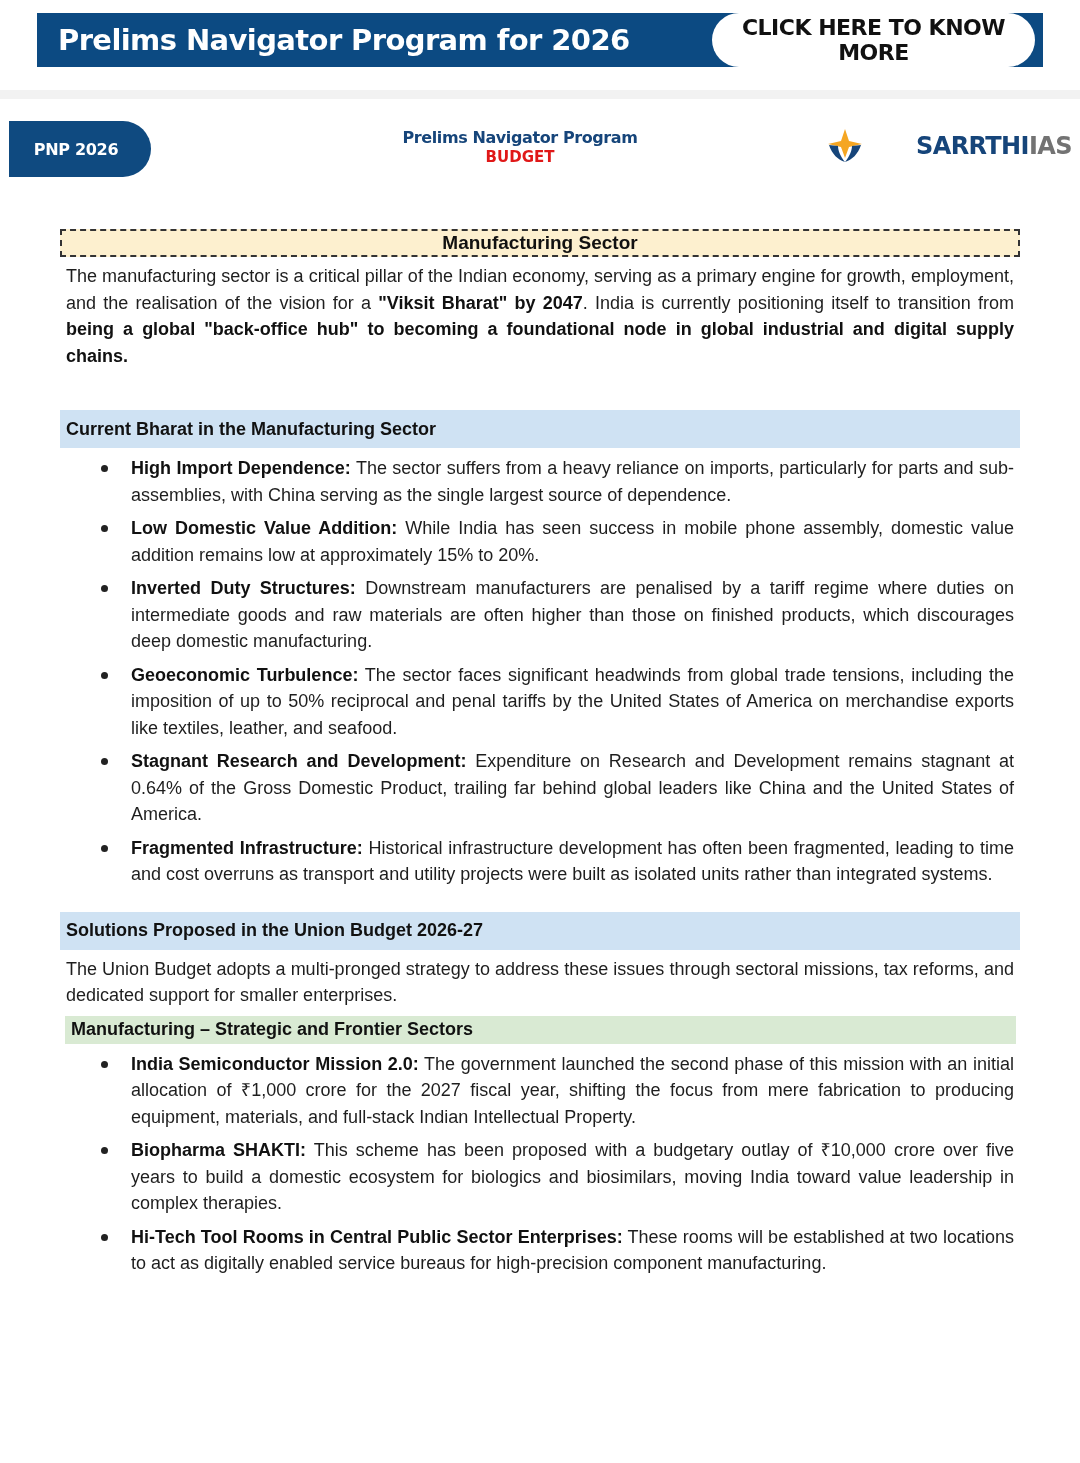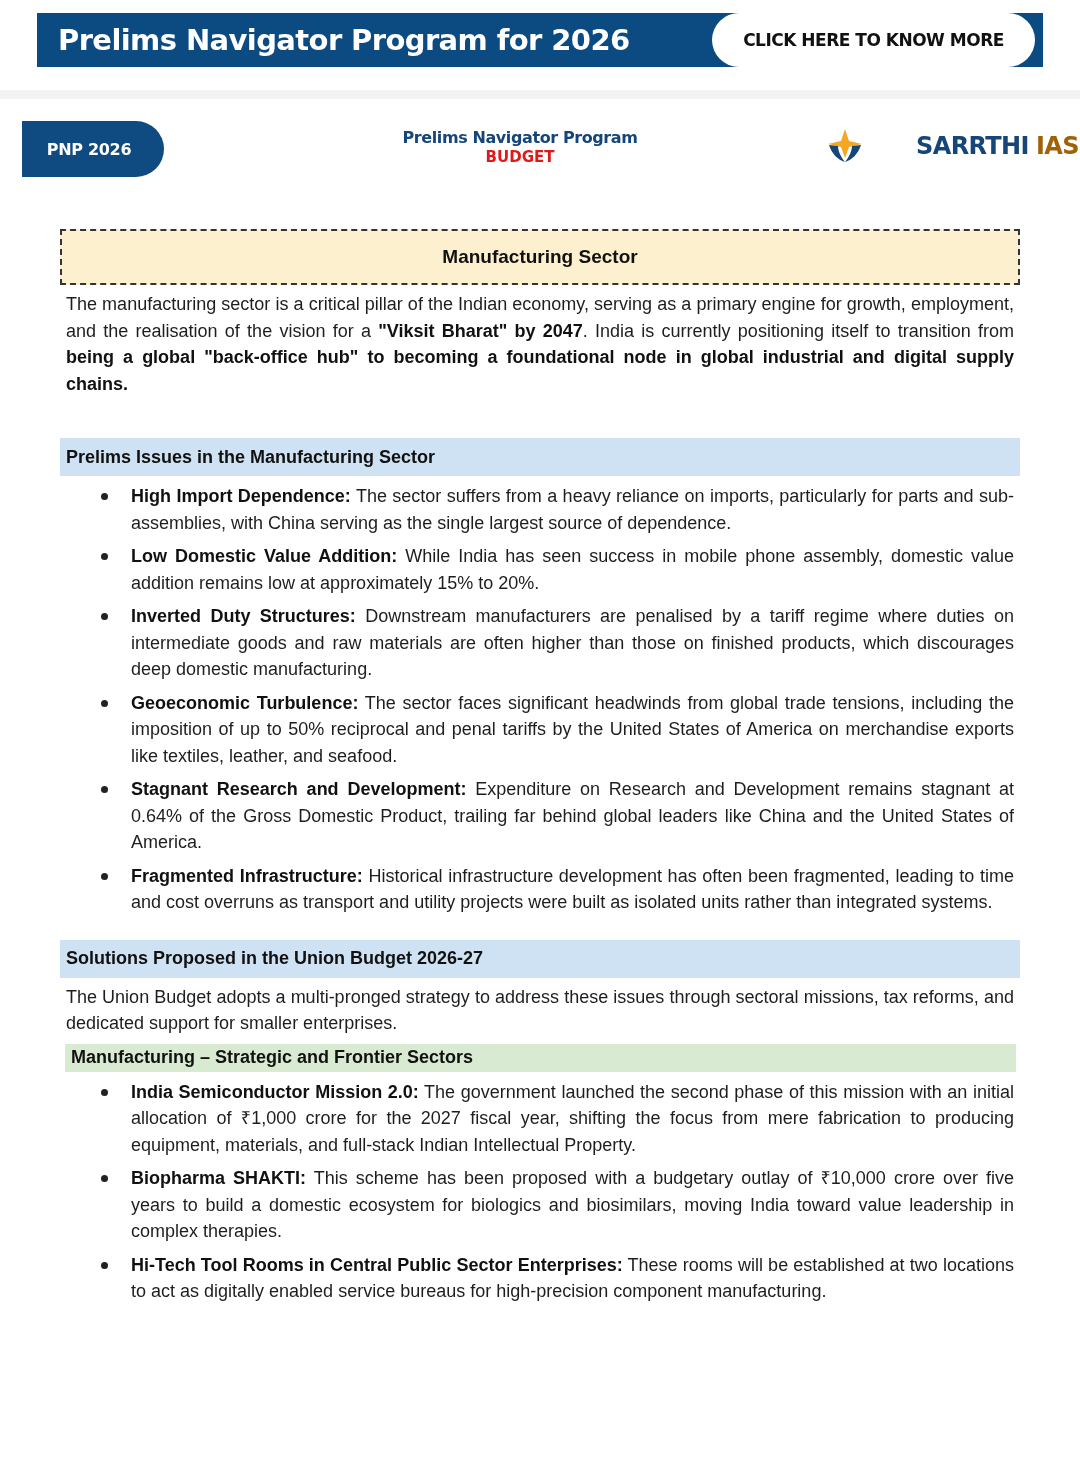--- a/index.html
+++ b/index.html
@@ -8,45 +8,45 @@
 
   .promo-banner {
     position: absolute; left: 37px; top: 13px; width: 1006px; height: 54px;
     background: #0c4a82; display: flex; align-items: center; justify-content: space-between;
     padding: 0 8px 0 21px;
   }
   .promo-title { color: #ffffff; font-family: "DejaVu Sans", sans-serif; font-weight: bold; font-size: 29px; letter-spacing: -0.6px; }
   .promo-cta {
     background: #ffffff; border-radius: 30px; height: 54px; width: 323px;
     display: flex; align-items: center; justify-content: center;
-    font-family: "DejaVu Sans", sans-serif; font-weight: bold; font-size: 17px; color: #111; letter-spacing: -0.5px;
+    font-family: "DejaVu Sans", sans-serif; font-weight: bold; font-size: 22px; color: #111; letter-spacing: -0.5px;
     border: none; cursor: pointer;
   }
 
   .gray-strip { position: absolute; left: 0; top: 90px; width: 1080px; height: 9px; background: #f2f2f2; }
 
   .pnp-badge {
-    position: absolute; left: 22px; top: 121px; width: 142px; height: 56px;
+    position: absolute; left: 9px; top: 121px; width: 142px; height: 56px;
     background: #0f4a80; border-radius: 0 30px 30px 0;
     color: #fff; font-family: "DejaVu Sans", sans-serif; font-weight: bold; font-size: 16px;
     display: flex; align-items: center; justify-content: center; padding-right: 8px; letter-spacing: -0.3px;
   }
   .header-center { position: absolute; left: 360px; top: 128px; width: 320px; text-align: center; }
   .header-center .t1 { color: #16457a; font-family: "DejaVu Sans", sans-serif; font-weight: bold; font-size: 16px; letter-spacing: -0.4px; }
   .header-center .t2 { color: #e01818; font-family: "DejaVu Sans", sans-serif; font-weight: bold; font-size: 15px; margin-top: 1px; }
 
   .brand { position: absolute; left: 826px; top: 128px; display: flex; align-items: center; }
   .brand svg { width: 38px; height: 36px; }
   .brand-name { font-family: "DejaVu Sans", sans-serif; font-weight: bold; font-size: 24px; letter-spacing: -0.6px; margin-left: 5px; }
   .brand-name .b1 { color: #16457a; margin-left: 47px; }
-  .brand-name .b2 { color: #a16207; margin-left: 7px; }
+  .brand-name .b2 { color: #737373; }
 
   .content { position: absolute; left: 60px; top: 229px; width: 960px; }
   .title-box {
-    border: 2px dashed #333; background: #fdf0cf; height: 56px;
+    border: 2px dashed #333; background: #fdf0cf; height: 28px;
     display: flex; align-items: center; justify-content: center;
     font-weight: bold; font-size: 19px; color: #111;
   }
   p.body, li .txt { font-size: 18px; line-height: 26.5px; text-align: justify; color: #1e1e1e; }
   p.intro { padding: 6px 6px 0 6px; }
   b { font-weight: bold; color: #111; }
 
   .sec-head {
     background: #cfe2f3; height: 38px; display: flex; align-items: center;
     padding-left: 6px; font-weight: bold; font-size: 18px; color: #111;
@@ -85,21 +85,21 @@
     <path d="M35 17 C32 26 26 32 19 34 C24 28 26 22 26 18 Z" fill="#16457a"></path>
   </svg>
   <span class="brand-name"><span class="b1">SARRTHI</span><span class="b2">IAS</span></span>
 </div>
 
 <div class="content">
   <div class="title-box">Manufacturing Sector</div>
 
   <p class="body intro"><span>The manufacturing sector is a critical pillar of the Indian economy, serving as a primary engine for growth, employment, and the realisation of the vision for a </span><b>"Viksit Bharat" by 2047</b><span>. India is currently positioning itself to transition from </span><b>being a global "back-office hub" to becoming a foundational node in global industrial and digital supply chains.</b></p>
 
-  <div class="sec-head" style="margin-top:41px;">Prelims Issues in the Manufacturing Sector</div>
+  <div class="sec-head" style="margin-top:41px;">Current Bharat in the Manufacturing Sector</div>
   <ul class="bullets" style="margin-top:1px;">
     <li>
         <div class="txt"><b>High Import Dependence:</b><span> The sector suffers from a heavy reliance on imports, particularly for parts and sub-assemblies, with China serving as the single largest source of dependence.</span></div>
       </li>
     <li>
         <div class="txt"><b>Low Domestic Value Addition:</b><span> While India has seen success in mobile phone assembly, domestic value addition remains low at approximately 15% to 20%.</span></div>
       </li>
     <li>
         <div class="txt"><b>Inverted Duty Structures:</b><span> Downstream manufacturers are penalised by a tariff regime where duties on intermediate goods and raw materials are often higher than those on finished products, which discourages deep domestic manufacturing.</span></div>
       </li>

